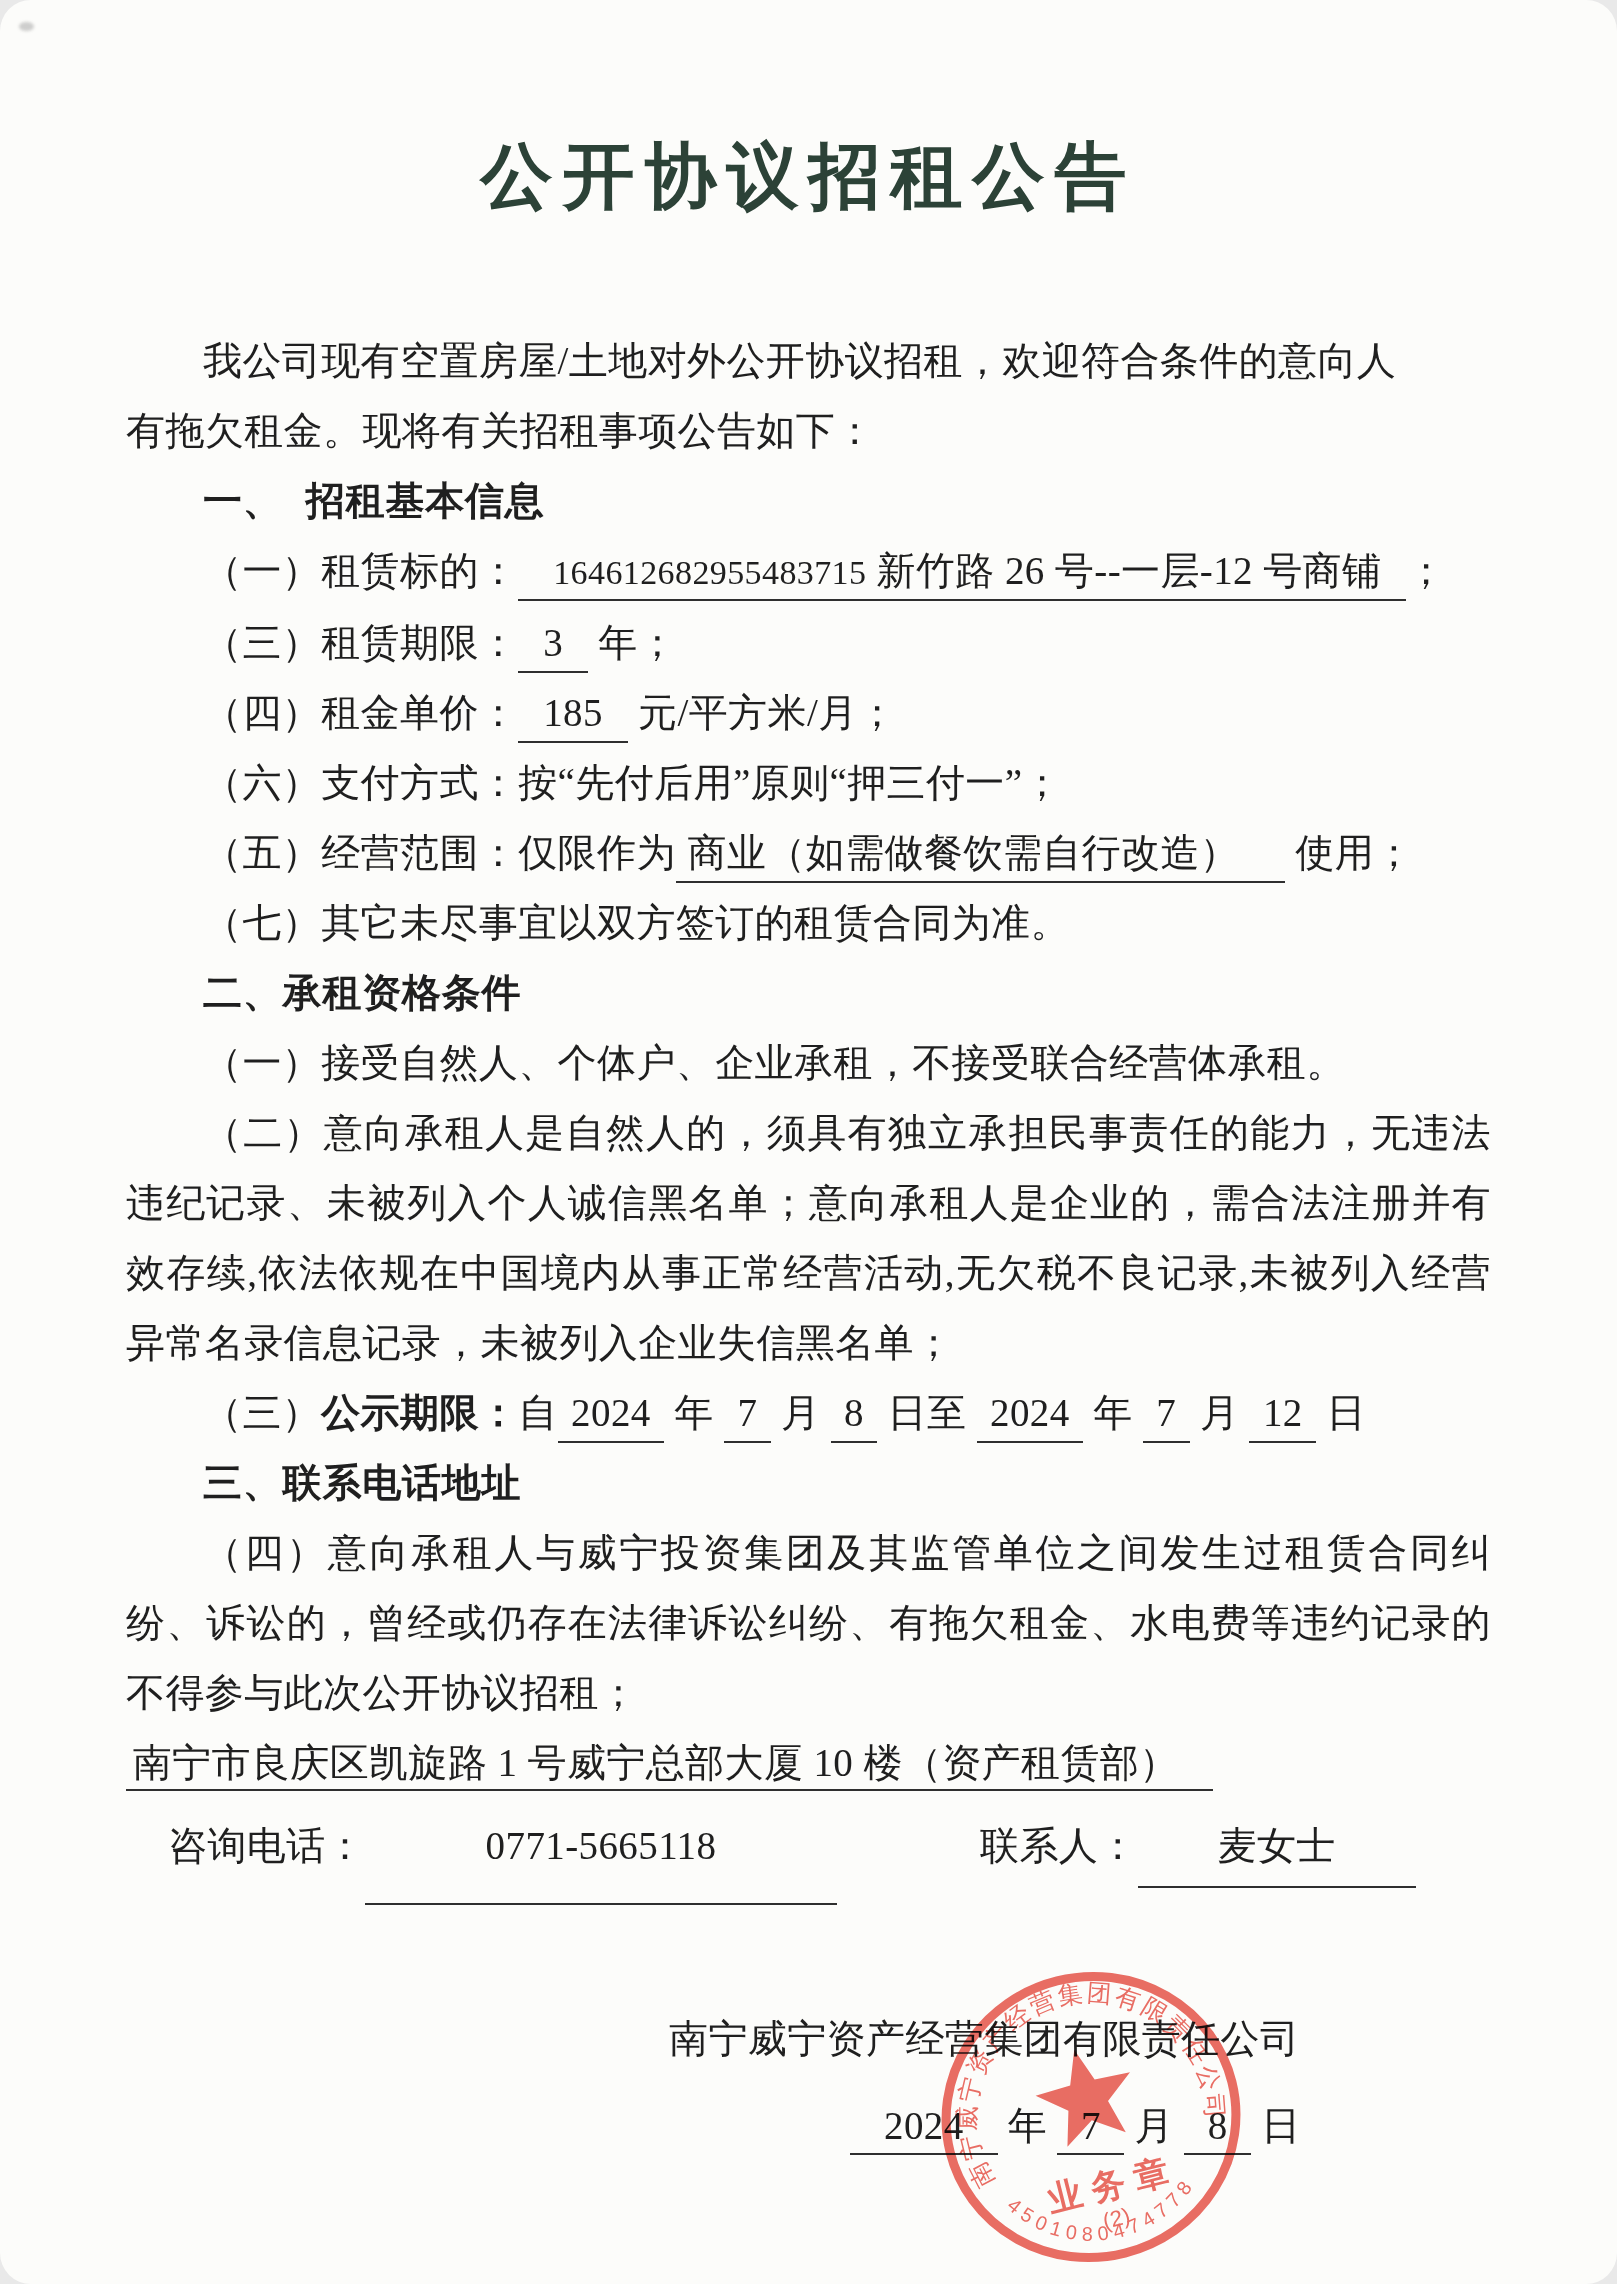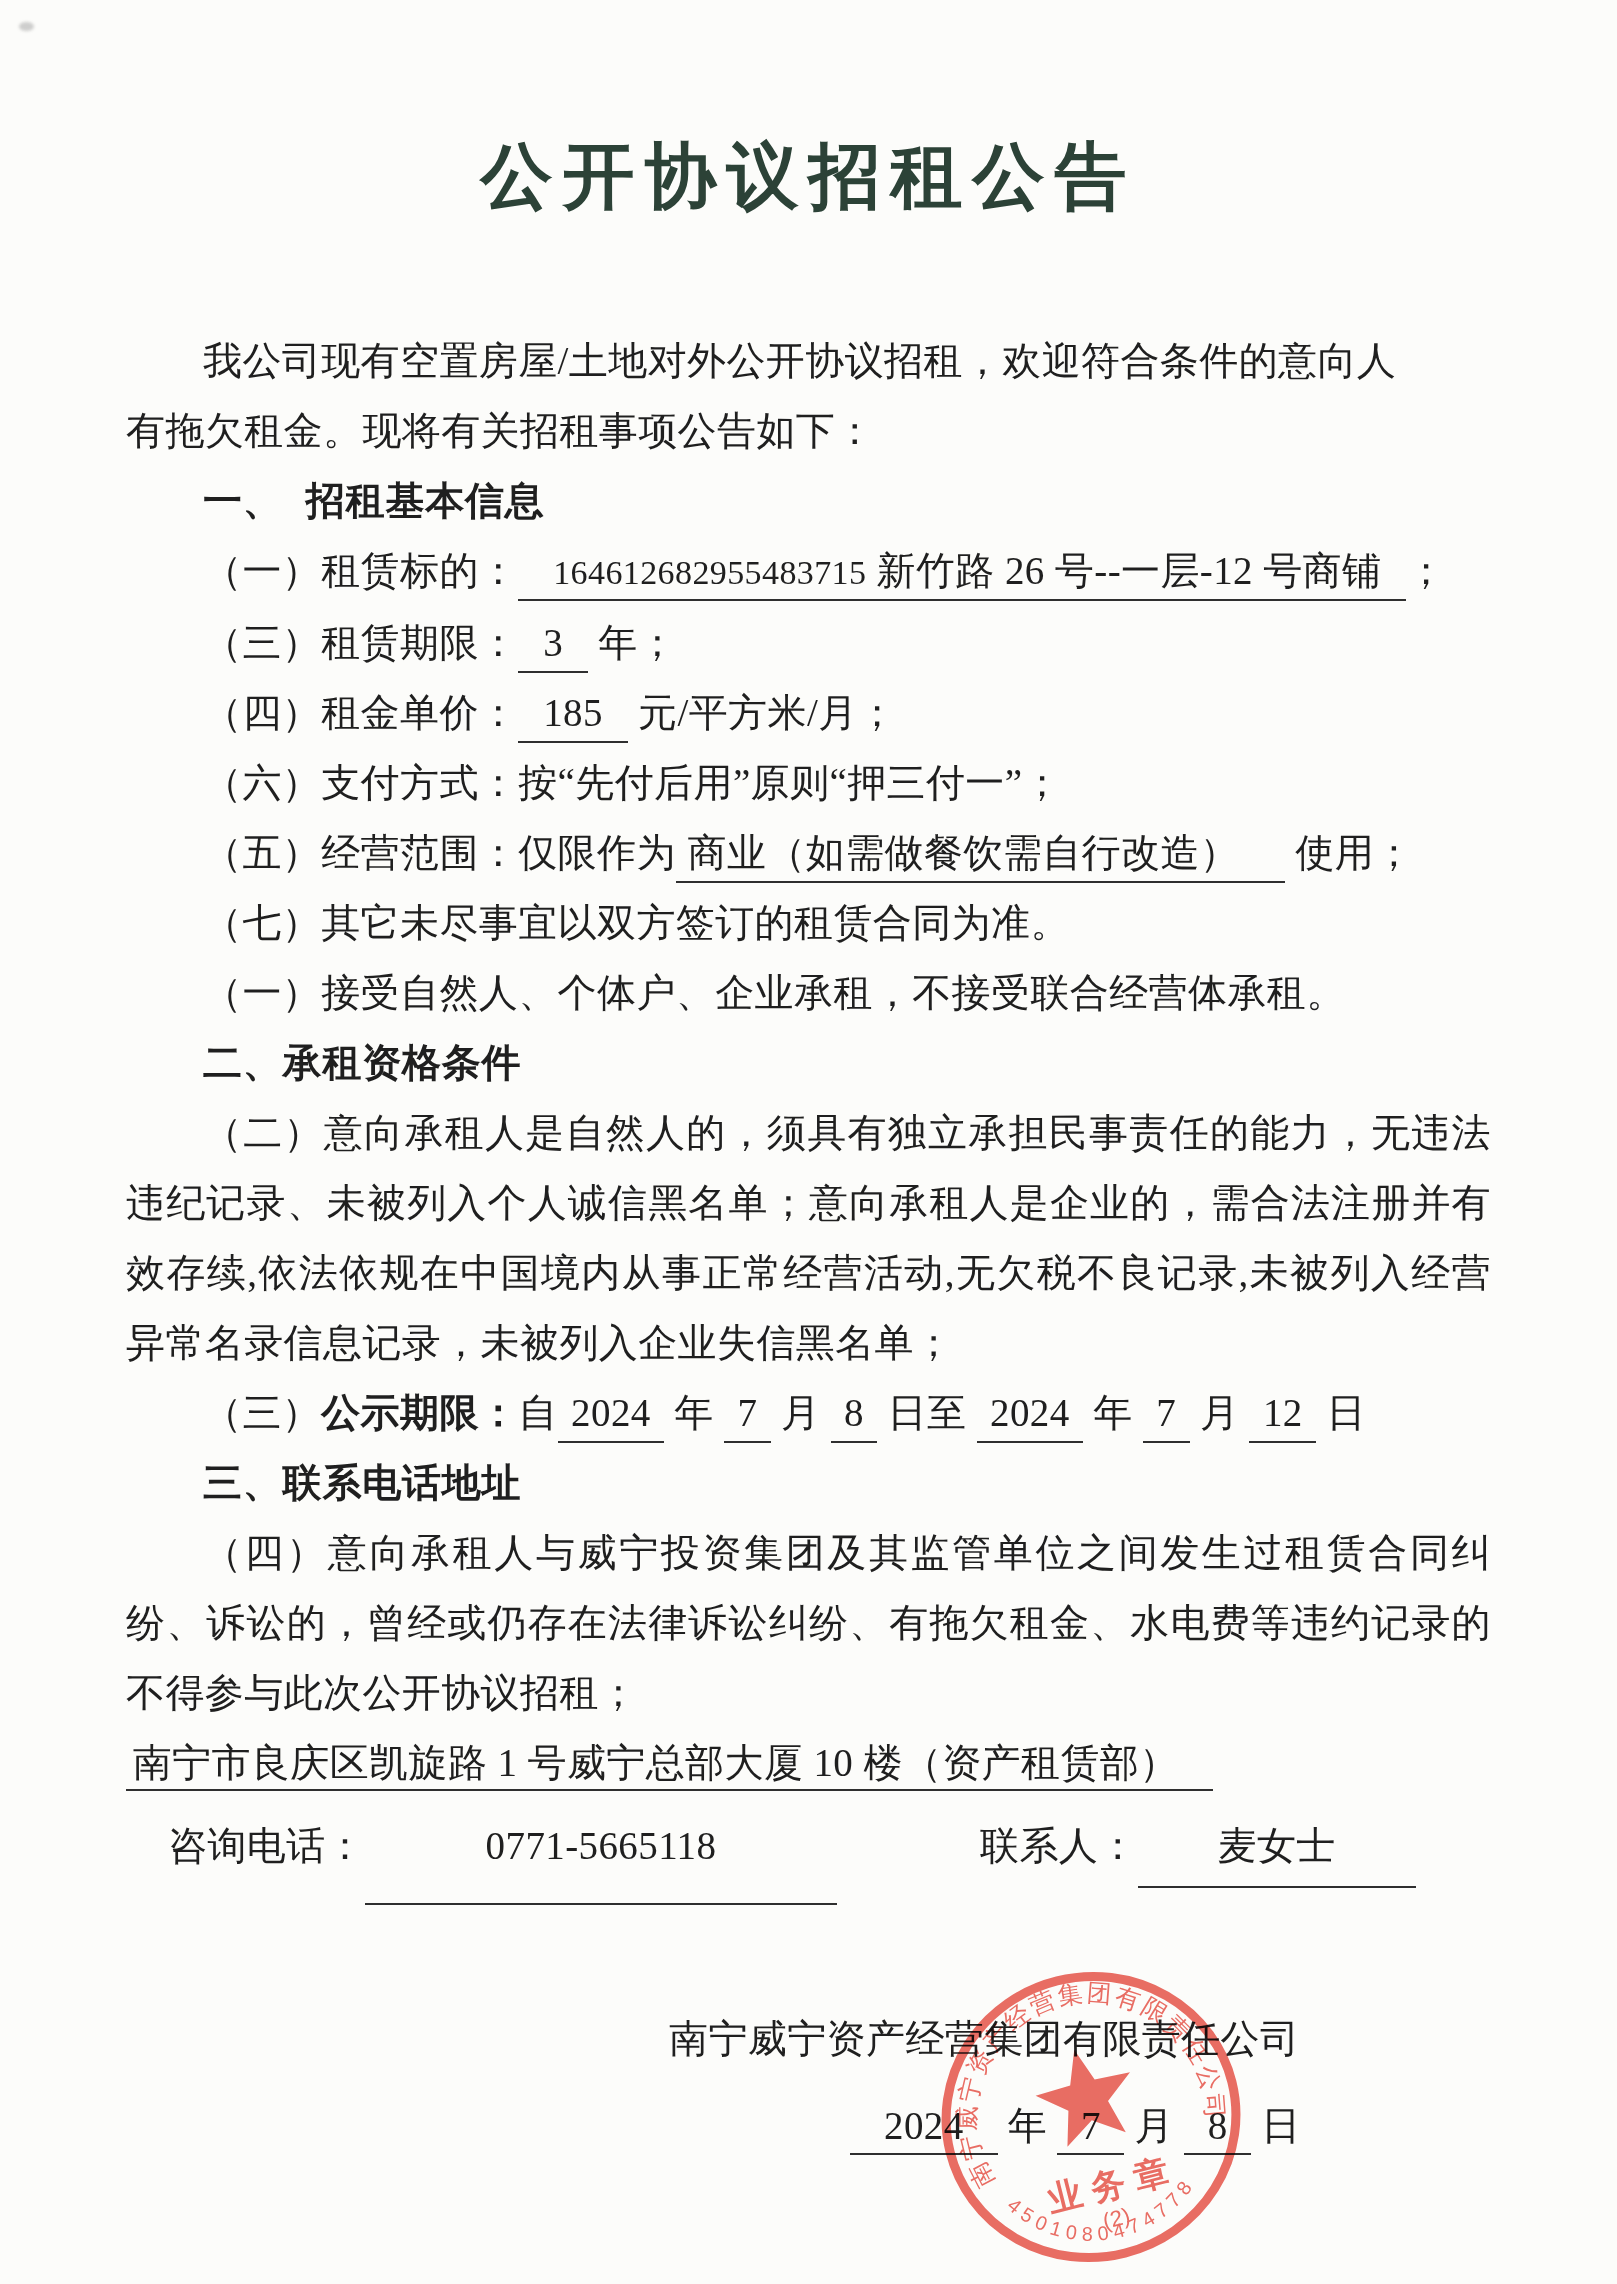--- a/index.html
+++ b/index.html
@@ -5,20 +5,21 @@
   html,body { margin:0; padding:0; }
   body { background:#e9e9e9; }
   .page {
     position:relative;
     width:1617px; height:2284px;
     margin:0 auto;
     background:#fcfcfa;
     overflow:hidden;
     font-family:"Liberation Serif","DejaVu Serif",serif;
     color:#1f1f1f;
+    border-radius:31px;
   }
   .smudge {
     position:absolute; left:18.5px; top:22px; width:15px; height:9.3px;
     background:rgba(150,150,150,.45); border-radius:50%; filter:blur(1.7px);
   }
   .title {
     margin:0; padding-top:126px;
     text-align:center;
     font-family:"Liberation Sans","DejaVu Sans",sans-serif;
     font-weight:700;
@@ -96,23 +97,23 @@
 
     <p class="indent pre"><span>（三）租赁期限：</span><span class="u u-mid">3</span><span> 年；</span></p>
 
     <p class="indent pre"><span>（四）租金单价：</span><span class="u u-mid">185</span><span> 元/平方米/月；</span></p>
 
     <p class="indent">（六）支付方式：按“先付后用”原则“押三付一”；</p>
 
     <p class="indent pre"><span>（五）经营范围：仅限作为</span><span class="u u-scope">商业（如需做餐饮需自行改造）</span><span> 使用；</span></p>
     <p class="indent">（七）其它未尽事宜以双方签订的租赁合同为准。</p>
 
+    <p class="indent h">二、承租资格条件</p>
+
     <p class="indent">（一）接受自然人、个体户、企业承租，不接受联合经营体承租。</p>
-
-    <p class="indent h">二、承租资格条件</p>
     <p class="indent para">（二）意向承租人是自然人的，须具有独立承担民事责任的能力，无违法违纪记录、未被列入个人诚信黑名单；意向承租人是企业的，需合法注册并有效存续,依法依规在中国境内从事正常经营活动,无欠税不良记录,未被列入经营异常名录信息记录，未被列入企业失信黑名单；</p>
 
     <p class="indent pre"><span>（三）</span><span class="b">公示期限：</span><span>自</span><span class="u u-date">2024</span><span> 年 </span><span class="u u-date">7</span><span> 月 </span><span class="u u-date">8</span><span> 日至 </span><span class="u u-date">2024</span><span> 年 </span><span class="u u-date">7</span><span> 月 </span><span class="u u-date">12</span><span> 日</span></p>
 
     <p class="indent h">三、联系电话地址</p>
 
     <p class="indent para">（四）意向承租人与威宁投资集团及其监管单位之间发生过租赁合同纠纷、诉讼的，曾经或仍存在法律诉讼纠纷、有拖欠租金、水电费等违约记录的不得参与此次公开协议招租；</p>
 
     <p><span class="u u-addr">南宁市良庆区凯旋路 1 号威宁总部大厦 10 楼（资产租赁部）</span></p>
 

